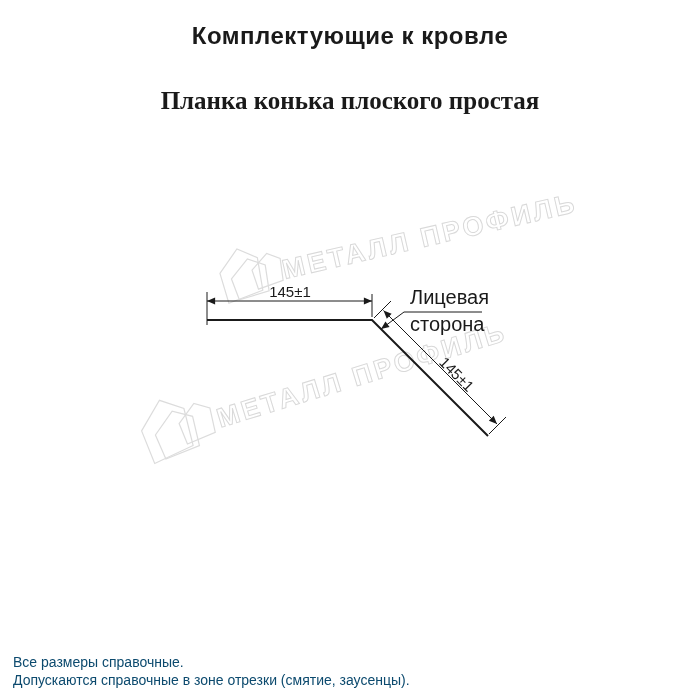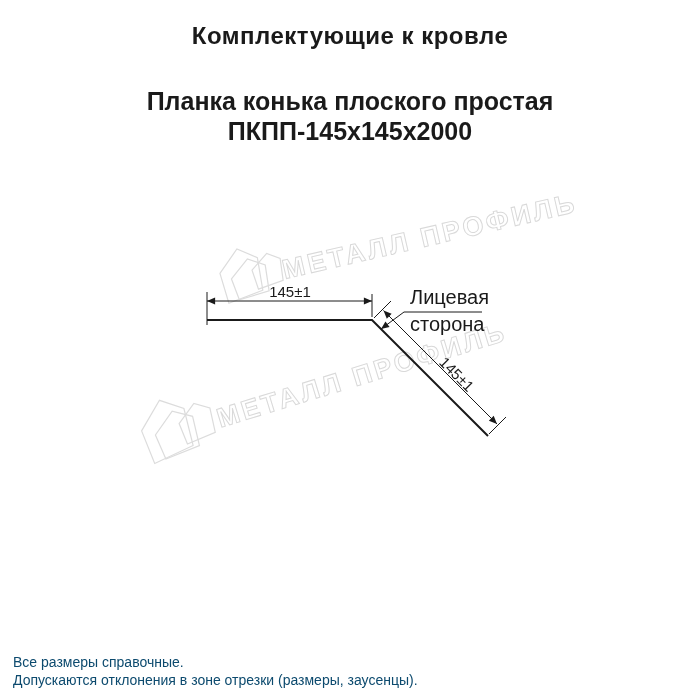--- a/index.html
+++ b/index.html
@@ -30,20 +30,21 @@
   .product-heading {
     position: absolute;
     top: 86px;
     left: 0;
     width: 700px;
     text-align: center;
     font-size: 25px;
     font-weight: bold;
     line-height: 30px;
     color: #1a1a1a;
+    font-family: Liberation Serif, serif;
   }
   .diagram-svg {
     position: absolute;
     top: 0;
     left: 0;
   }
   .footnotes {
     position: absolute;
     left: 13px;
     top: 653px;
@@ -69,21 +70,20 @@
 </style>
 </head>
 <body>
 
 <div class="page">
 
   <div class="page-title">Комплектующие к кровле</div>
 
   <div class="product-heading">
     <div>Планка конька плоского простая</div>
-    <div>ПКПП-145х145х2000</div>
   </div>
 
   <svg class="diagram-svg" width="700" height="700" viewBox="0 0 700 700">
     <defs>
       <marker id="arr" viewBox="0 0 10 10" refX="9.5" refY="5" markerWidth="11" markerHeight="9" markerUnits="userSpaceOnUse" orient="auto-start-reverse">
         <path d="M0.5,1.2 L9.5,5 L0.5,8.8 Z" fill="#1a1a1a"></path>
       </marker>
     </defs>
 
     <g transform="translate(215,252) rotate(-13)">
@@ -116,16 +116,16 @@
     <line class="thin-line" x1="383.5" y1="310.5" x2="497" y2="424" marker-start="url(#arr)" marker-end="url(#arr)"></line>
     <text class="dim-text" text-anchor="middle" transform="translate(453,378) rotate(45)">145±1</text>
 
     <path class="thin-line" d="M381,329 L404,312 L482,312" marker-start="url(#arr)"></path>
     <text class="label-text" x="410" y="304">Лицевая</text>
     <text class="label-text" x="410" y="331">сторона</text>
   </svg>
 
   <div class="footnotes">
     <div>Все размеры справочные.</div>
-    <div>Допускаются отклонения в зоне отрезки (размеры, заусенцы).</div>
+    <div>Допускаются справочные в зоне отрезки (смятие, заусенцы).</div>
   </div>
 
 </div>
 
 </body></html>

